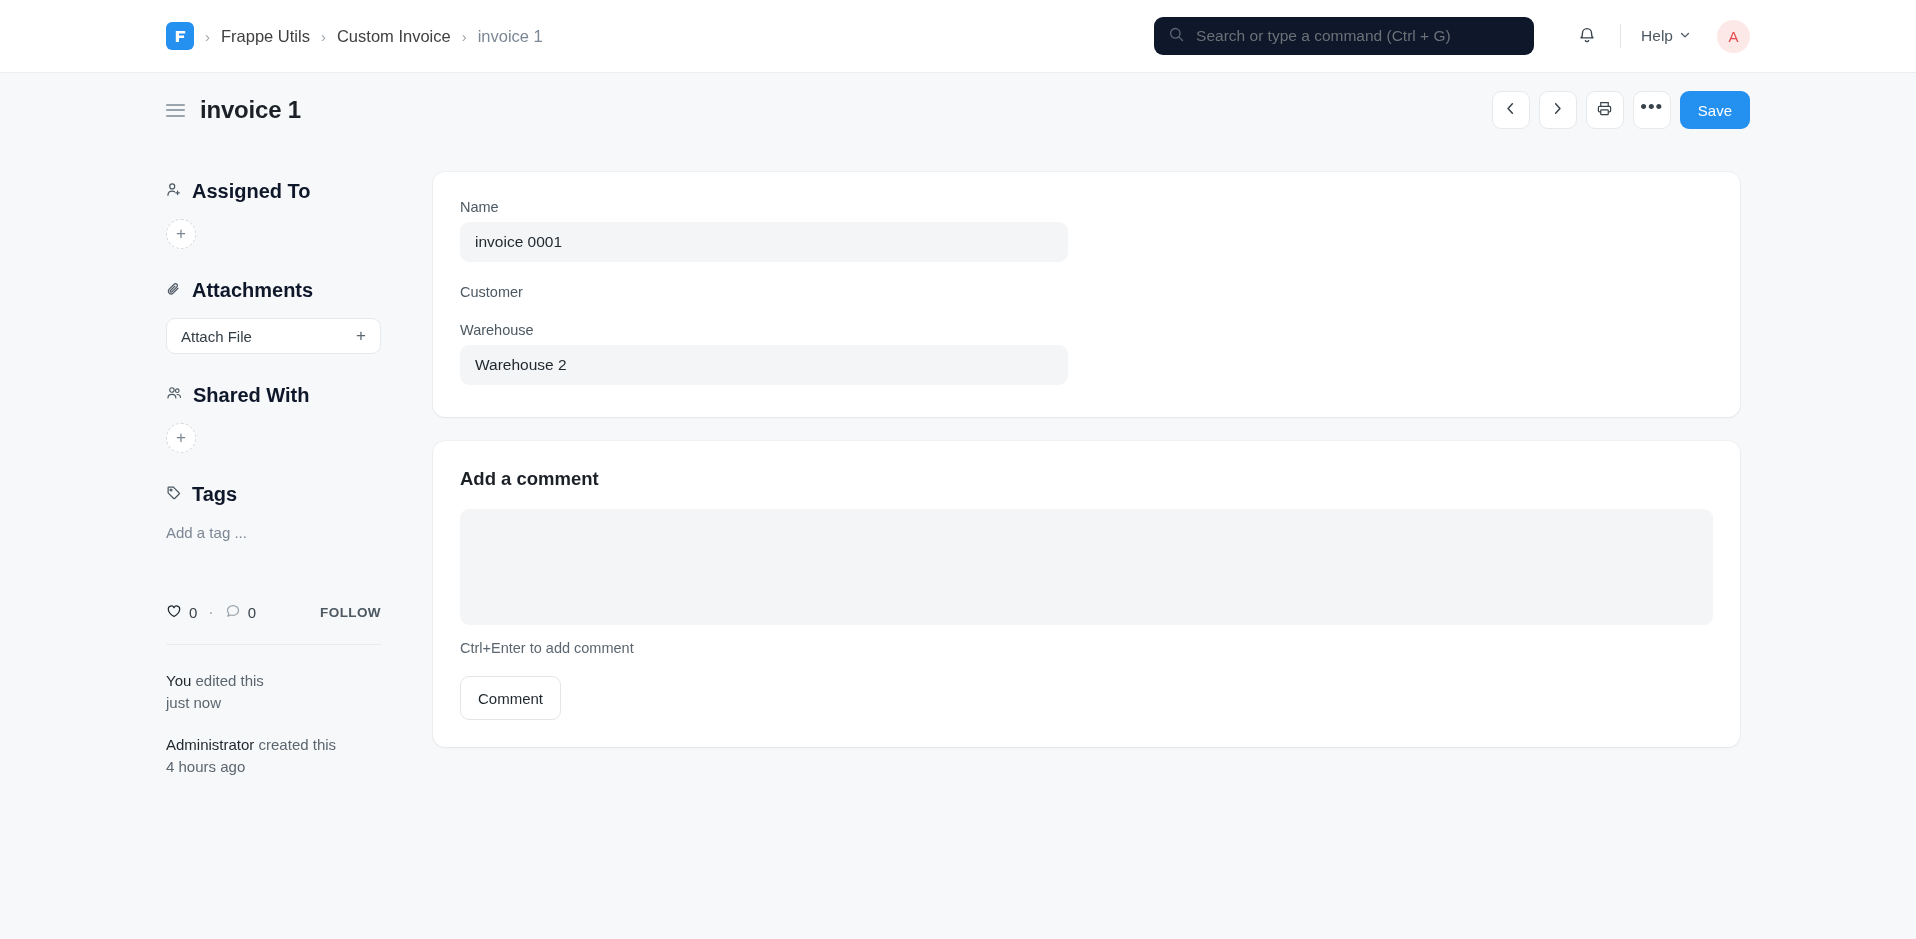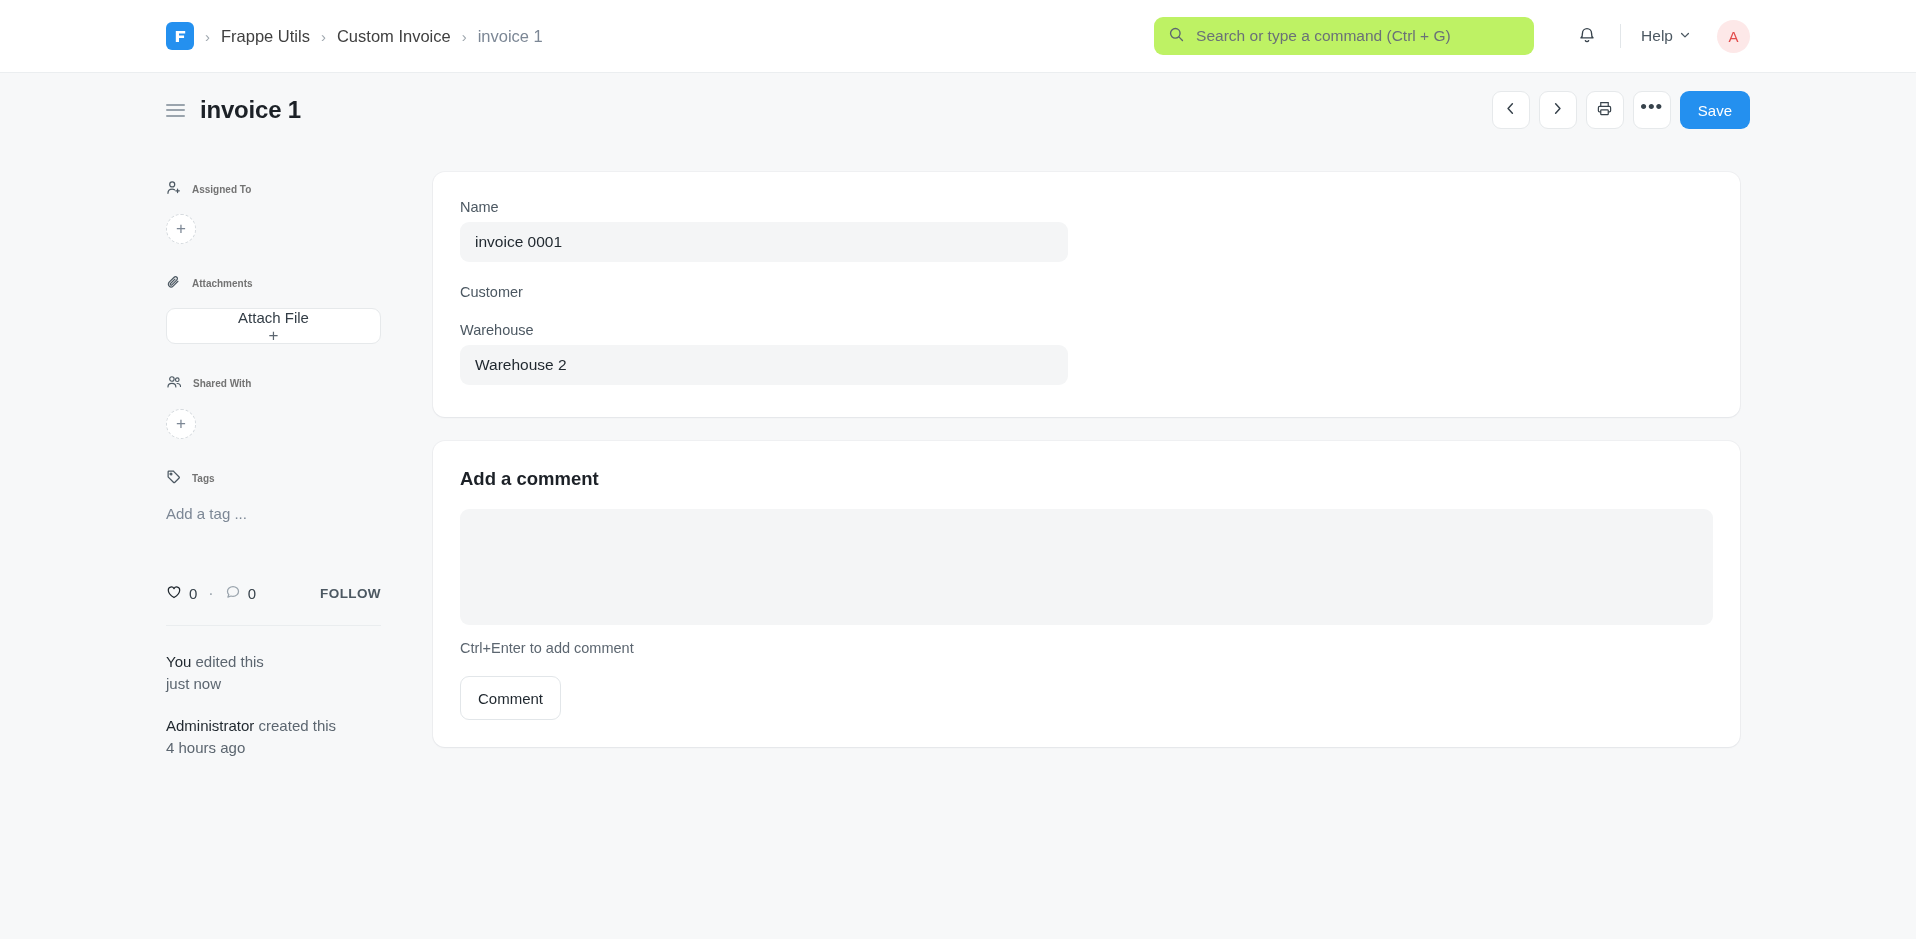--- a/index.html
+++ b/index.html
@@ -33,21 +33,21 @@
     white-space: nowrap;
   }
   .crumb.current { color: #7c8795; }
 
   .nav-right {
     margin-left: auto; display: flex; align-items: center;
     padding-right: 166px; gap: 0;
   }
   .searchbox {
     width: 380px; height: 38px;
-    background: #bef264; border-radius: 9px;
+    background: #0f172a; border-radius: 9px;
     display: flex; align-items: center; gap: 11px;
     padding: 0 14px;
     margin-right: 36px;
   }
   .searchbox .ph { font-size: 15.5px; color: #6a7177; white-space: nowrap; }
   .bell-btn {
     width: 34px; height: 34px; border-radius: 7px;
     display: flex; align-items: center; justify-content: center;
     background: transparent; border: none; cursor: pointer;
   }
@@ -96,34 +96,34 @@
     font-weight: 400;
   }
 
   
   .page-body { position: absolute; top: 147px; left: 0; width: 1916px; height: 792px; }
 
   
   .sidebar { position: absolute; left: 166px; top: 33px; width: 215px; }
   .side-head {
     display: flex; align-items: center; gap: 10px;
-    font-size: 10px; font-weight: 700; color: #737373;
+    font-size: 20px; font-weight: 700; color: #0f172a;
     margin-bottom: 16px;
   }
   .side-head svg { flex-shrink: 0; }
   .add-circle {
     width: 30px; height: 30px; border-radius: 50%;
     border: 1px dashed #d4d9dd; background: #fff;
     display: flex; align-items: center; justify-content: center;
     color: #7c8795; font-size: 17px; cursor: pointer;
   }
   .attach-box {
     width: 215px; height: 36px; border: 1px solid #e6e9eb; border-radius: 9px;
     background: #fff; display: flex; align-items: center;
-    justify-content: space-between; padding: 0 14px; cursor: pointer; flex-direction: column;
+    justify-content: space-between; padding: 0 14px; cursor: pointer;
   }
   .attach-box span.lbl { font-size: 15px; color: #323c45; }
   .attach-box span.plus { font-size: 17px; color: #5c6670; }
   .sect { margin-bottom: 30px; }
   .tag-input {
     font-size: 15px; color: #7c8795; cursor: text; padding: 2px 0;
   }
   .engage {
     display: flex; align-items: center; margin-top: 60px;
     padding-bottom: 22px;

